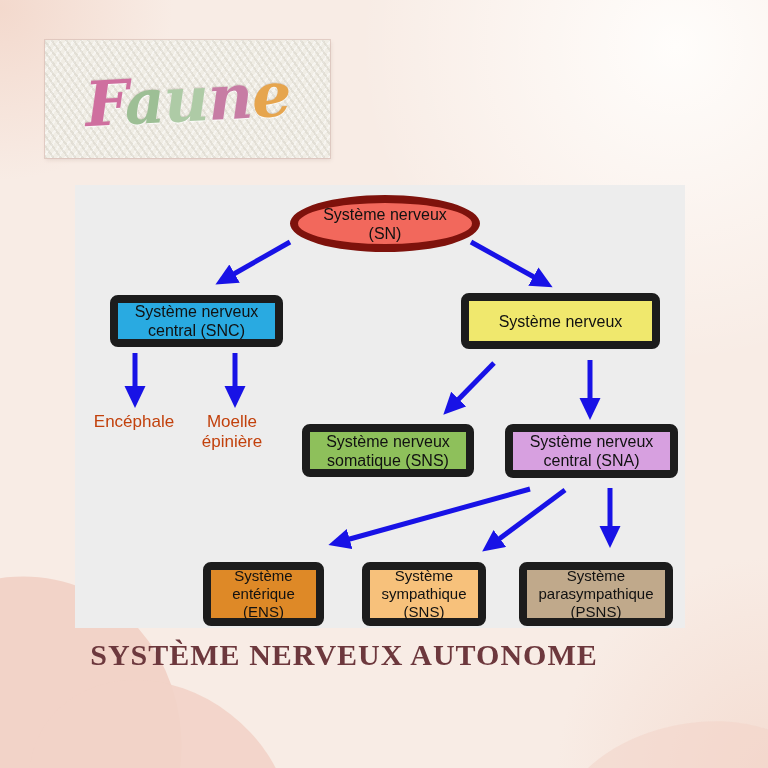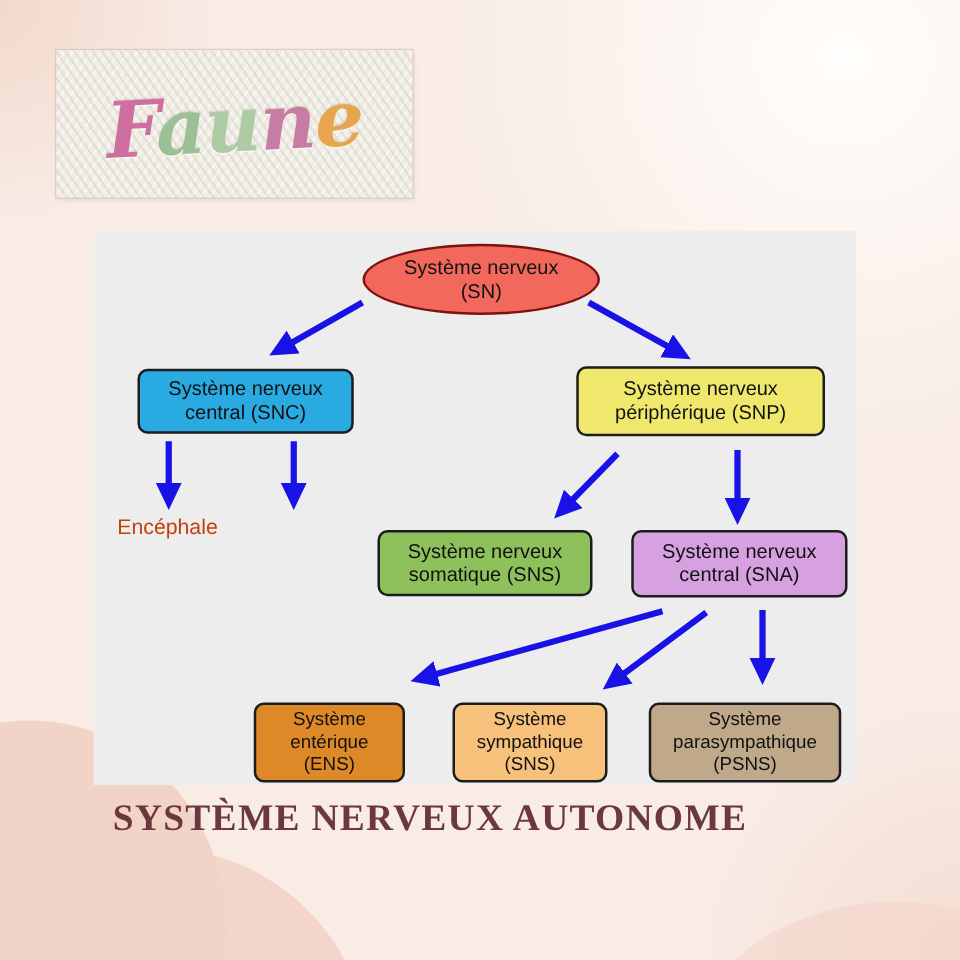--- a/index.html
+++ b/index.html
@@ -33,21 +33,21 @@
     text-shadow:0 1px 1px rgba(255,255,255,.8), 0 -1px 1px rgba(150,130,120,.25);
     user-select:none;
   }
 
   
   .panel{position:absolute;left:75px;top:185px;width:610px;height:443px;background:#ededed;}
   .arrows-svg{position:absolute;left:0;top:0;width:610px;height:443px;}
 
   .node{
     position:absolute;display:flex;flex-direction:column;align-items:center;justify-content:center;
-    border:2px solid #0c4a6e;border-radius:8px;box-sizing:border-box;
+    border:8px solid #0c4a6e;border-radius:8px;box-sizing:border-box;
     color:#111;text-align:center;line-height:19px;font-size:16px;
   }
   .node .nl{white-space:nowrap;}
   .node.ellipse{border-radius:50%;border-color:#7e120c;}
   .node.small{font-size:15px;line-height:18px;margin-top:14px;}
 
   #node-sn        {left:215px;top:10px;width:190px;height:57px;}
   #node-snc       {left:35px;top:110px;width:173px;height:52px;}
   #node-snp       {left:386px;top:108px;width:199px;height:56px;}
   #node-somatique {left:227px;top:239px;width:172px;height:53px;}
@@ -104,21 +104,20 @@
       <div class="nl">(SN)</div>
     </div>
 
     <div class="node" id="node-snc" style="background: rgb(41, 170, 225); border-color: rgb(28, 28, 28);">
       <div class="nl">Système nerveux</div>
       <div class="nl">central (SNC)</div>
     </div>
 
     <div class="node" id="node-snp" style="background: rgb(240, 232, 109); border-color: rgb(28, 28, 28);">
       <div class="nl">Système nerveux</div>
-      <div class="nl">périphérique (SNP)</div>
     </div>
 
     <div class="node" id="node-somatique" style="background: rgb(142, 192, 91); border-color: rgb(28, 28, 28);">
       <div class="nl">Système nerveux</div>
       <div class="nl">somatique (SNS)</div>
     </div>
 
     <div class="node" id="node-sna" style="background: rgb(215, 160, 224); border-color: rgb(28, 28, 28);">
       <div class="nl">Système nerveux</div>
       <div class="nl">central (SNA)</div>
@@ -139,18 +138,22 @@
     <div class="node small" id="node-psns" style="background: rgb(192, 169, 139); border-color: rgb(28, 28, 28);">
       <div class="nl">Système</div>
       <div class="nl">parasympathique</div>
       <div class="nl">(PSNS)</div>
     </div>
 
     <div class="float-label" id="label-encephale">
       <div>Encéphale</div>
     </div>
 
+    <div class="float-label" id="label-moelle">
+      <div>Moelle</div>
+      <div>épinière</div>
+    </div>
 
   </div>
 
   <div class="title" id="page-title" style="color: rgb(109, 56, 61);">SYSTÈME NERVEUX AUTONOME</div>
 
 </div>
 
 </body></html>

